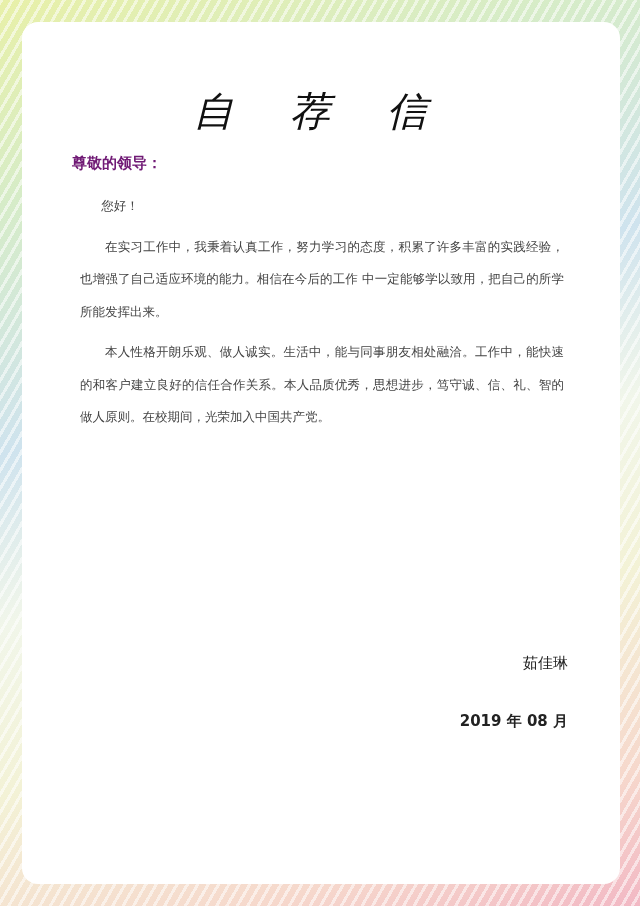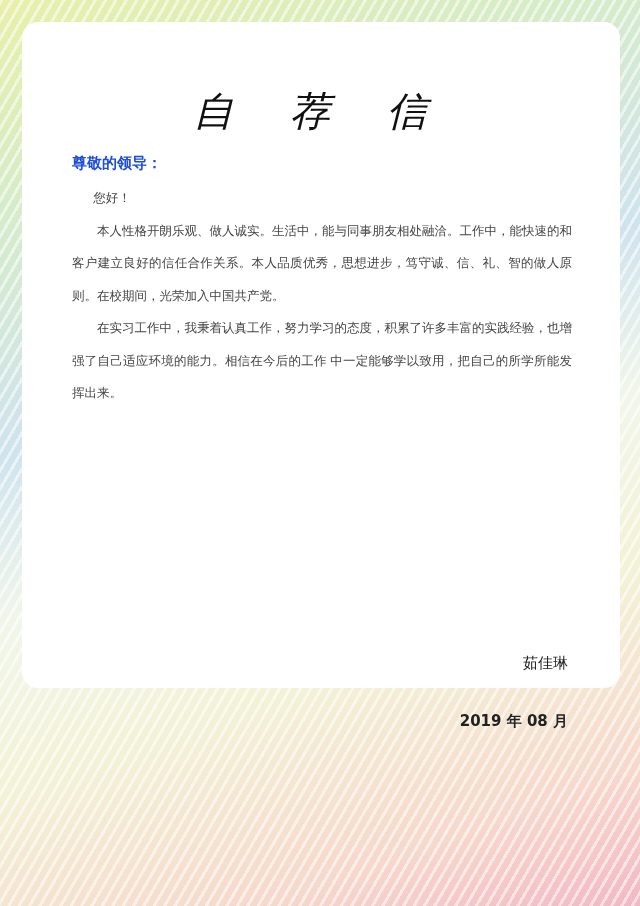--- a/index.html
+++ b/index.html
@@ -5,54 +5,54 @@
   html, body { margin: 0; padding: 0; }
   body {
     width: 640px; height: 906px; overflow: hidden; position: relative;
     background:
       repeating-linear-gradient(120deg, rgba(255,255,255,0.55) 0px, rgba(255,255,255,0.55) 3px, rgba(255,255,255,0) 3px, rgba(255,255,255,0) 9px),
       linear-gradient(90deg, rgba(255,255,255,0) 0%, rgba(255,255,255,0) 100%),
       linear-gradient(160deg, #e8f0a8 0%, #d6ecc8 18%, #cfe3ee 40%, #f1f6ea 55%, #f3f2d6 70%, #f6d8cc 88%, #f2b8c4 100%);
     font-family: "DejaVu Sans", "Liberation Sans", sans-serif;
   }
   .card {
-    position: absolute; left: 22px; top: 22px; width: 598px; height: 666px;
+    position: absolute; left: 22px; top: 22px; width: 598px; height: 862px;
     background: #ffffff; border-radius: 16px;
   }
   .title {
     position: absolute; left: 0; right: 0; top: 62px; text-align: center;
     font-family: "DejaVu Serif", "Liberation Serif", serif;
     font-style: italic; font-size: 40px; letter-spacing: 22px; color: #111;
     font-weight: normal;
   }
   .greeting {
     position: absolute; left: 50px; top: 132px;
-    font-size: 15px; font-weight: bold; color: #1d4ed8;
+    font-size: 15px; font-weight: bold; color: #701a75;
   }
   .body-text {
     position: absolute; left: 50px; top: 160px; width: 500px;
     font-size: 12.5px; line-height: 32.5px; color: #444;
   }
-  .body-text p { margin: 0; text-indent: 2em; text-align: justify; font-family: Liberation Serif, serif; }
+  .body-text p { margin: 8px; text-indent: 2em; text-align: justify; }
   .body-text .hello { text-indent: 1.7em; }
   .signature {
     position: absolute; right: 52px; top: 632px;
     font-size: 15px; font-weight: normal; color: #222; text-align: right;
   }
   .date {
     position: absolute; right: 52px; top: 666px;
     font-size: 15px; font-weight: bold; color: #222; text-align: right; margin-top: 24px;
   }
 </style>
 </head>
 <body>
 
 <div class="card">
   <div class="title">自 荐 信</div>
   <div class="greeting">尊敬的领导：</div>
   <div class="body-text">
     <p class="hello">您好！</p>
+    <p>在实习工作中，我秉着认真工作，努力学习的态度，积累了许多丰富的实践经验，也增强了自己适应环境的能力。相信在今后的工作 中一定能够学以致用，把自己的所学所能发挥出来。</p>
     <p>本人性格开朗乐观、做人诚实。生活中，能与同事朋友相处融洽。工作中，能快速的和客户建立良好的信任合作关系。本人品质优秀，思想进步，笃守诚、信、礼、智的做人原则。在校期间，光荣加入中国共产党。</p>
-    <p>在实习工作中，我秉着认真工作，努力学习的态度，积累了许多丰富的实践经验，也增强了自己适应环境的能力。相信在今后的工作 中一定能够学以致用，把自己的所学所能发挥出来。</p>
   </div>
   <div class="signature">茹佳琳</div>
   <div class="date">2019 年 08 月</div>
 </div>
 
 </body></html>

